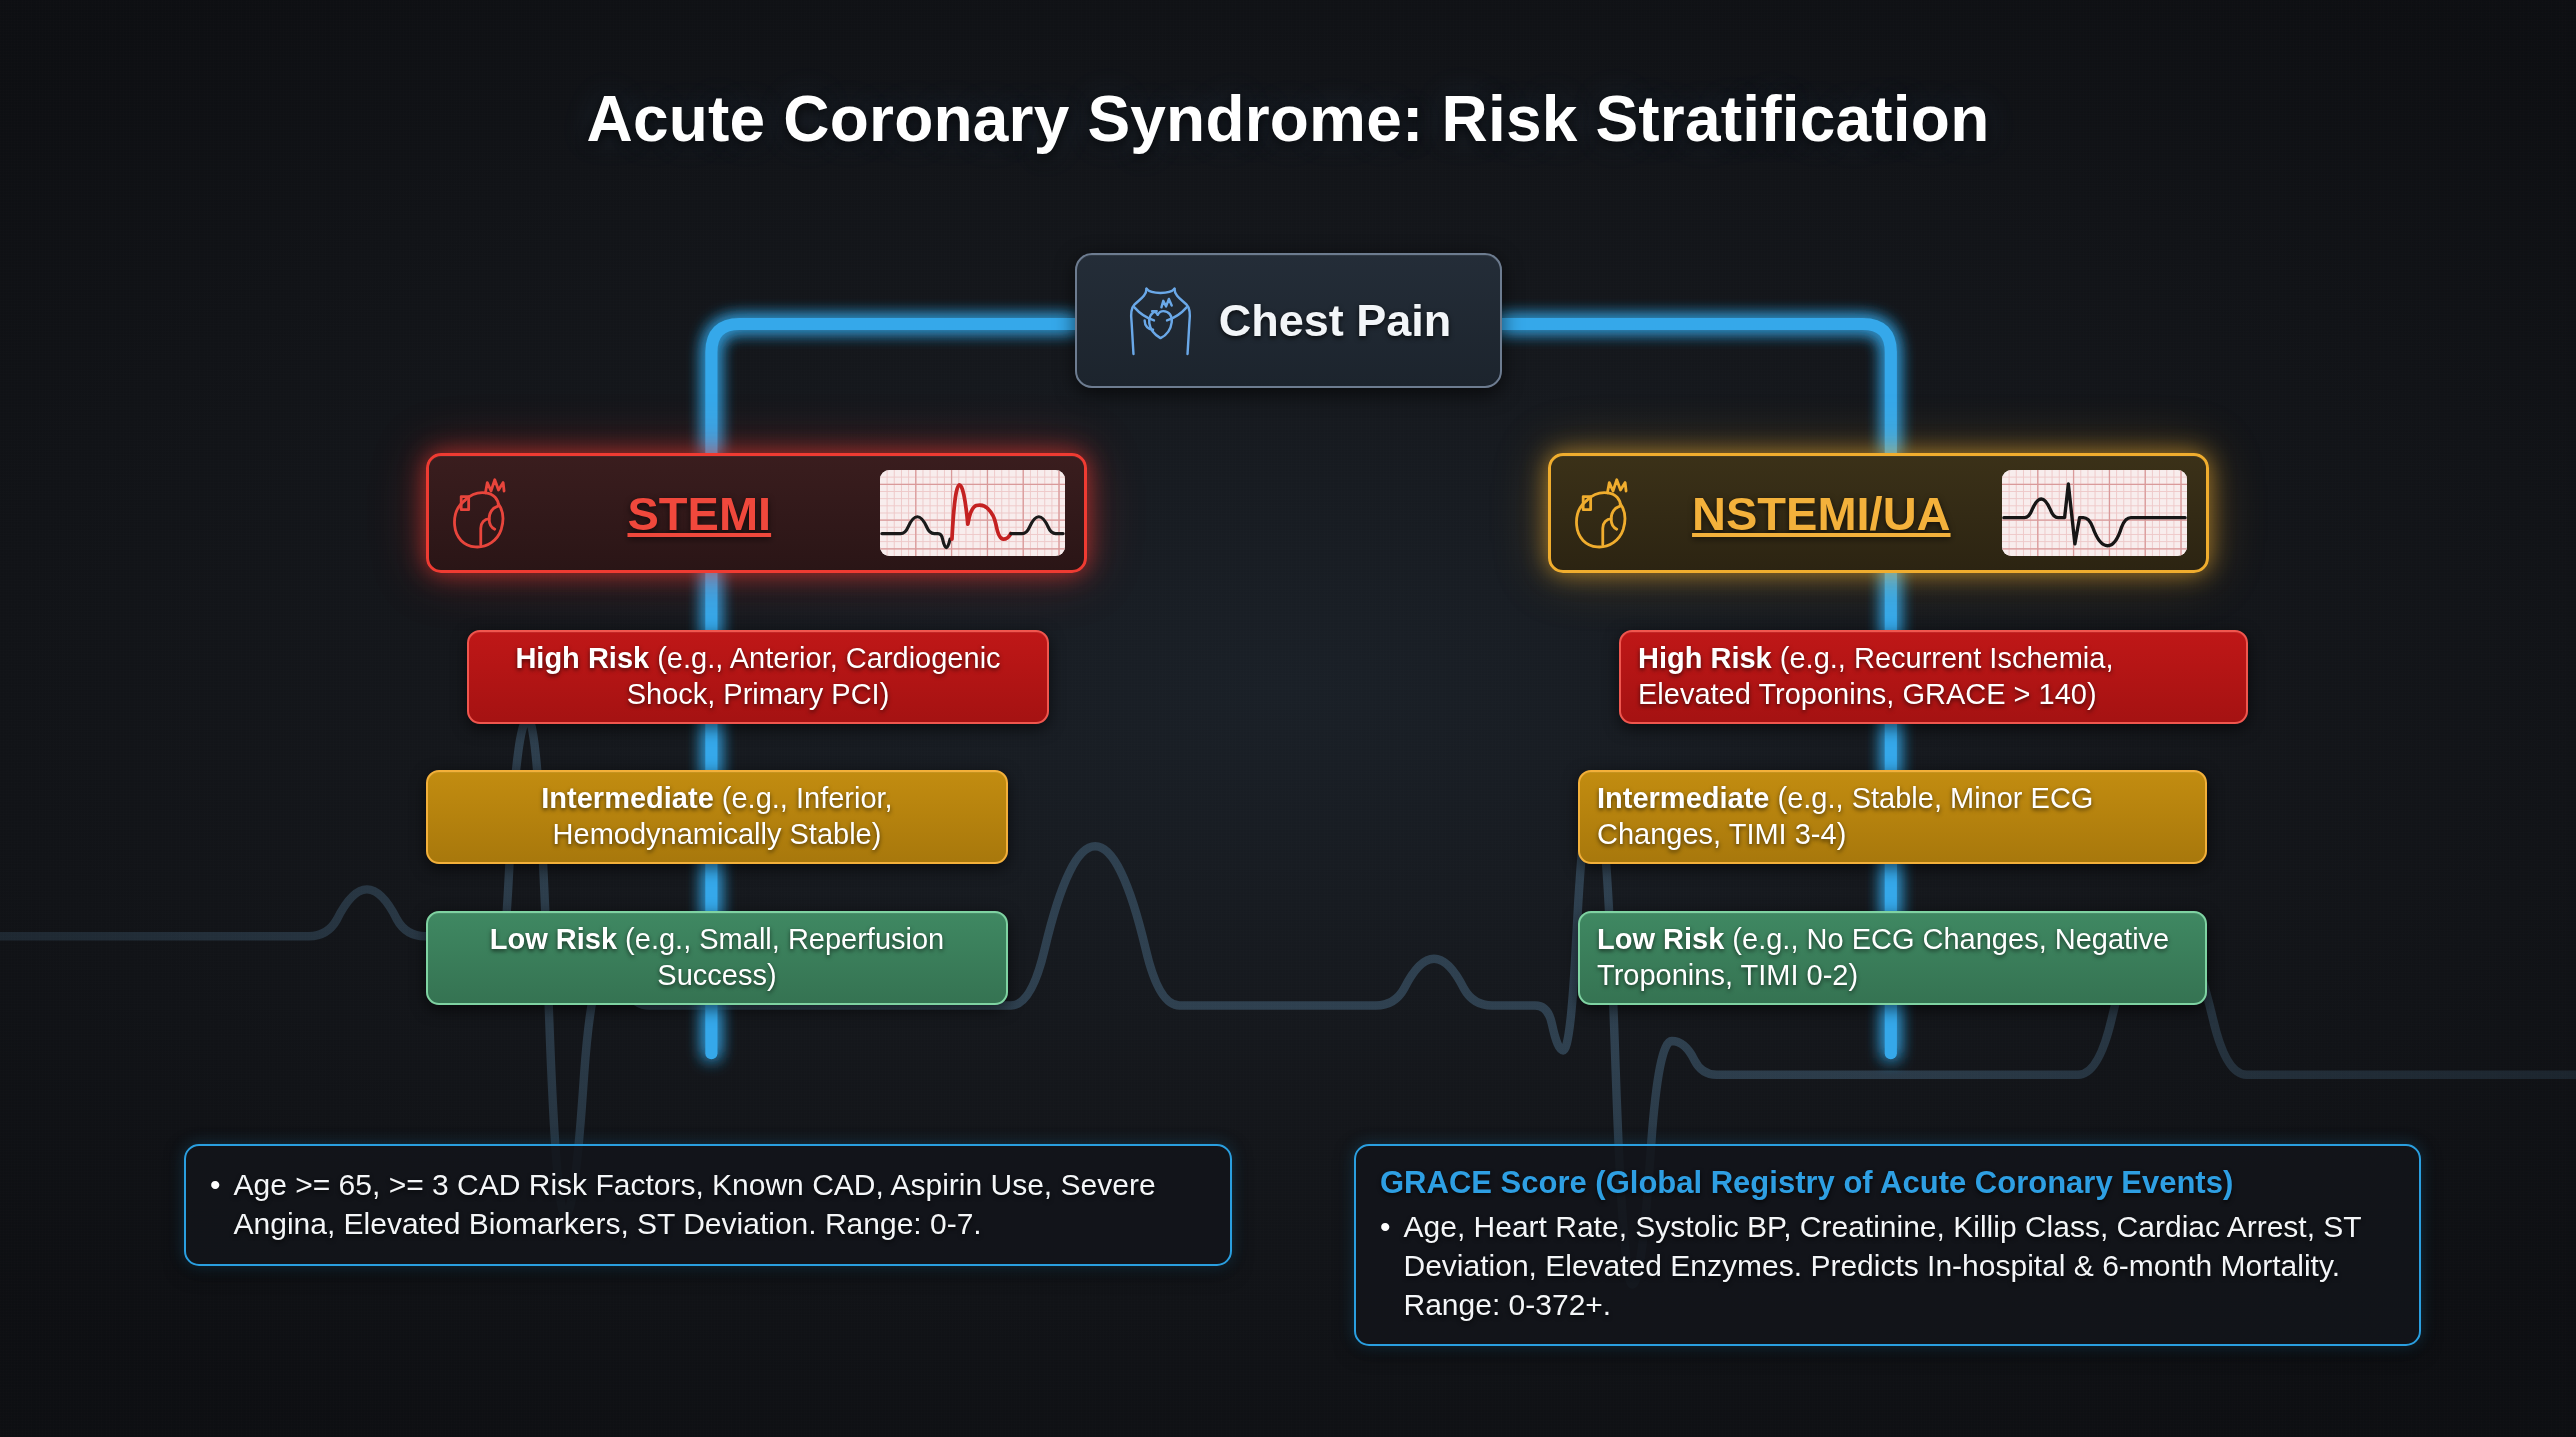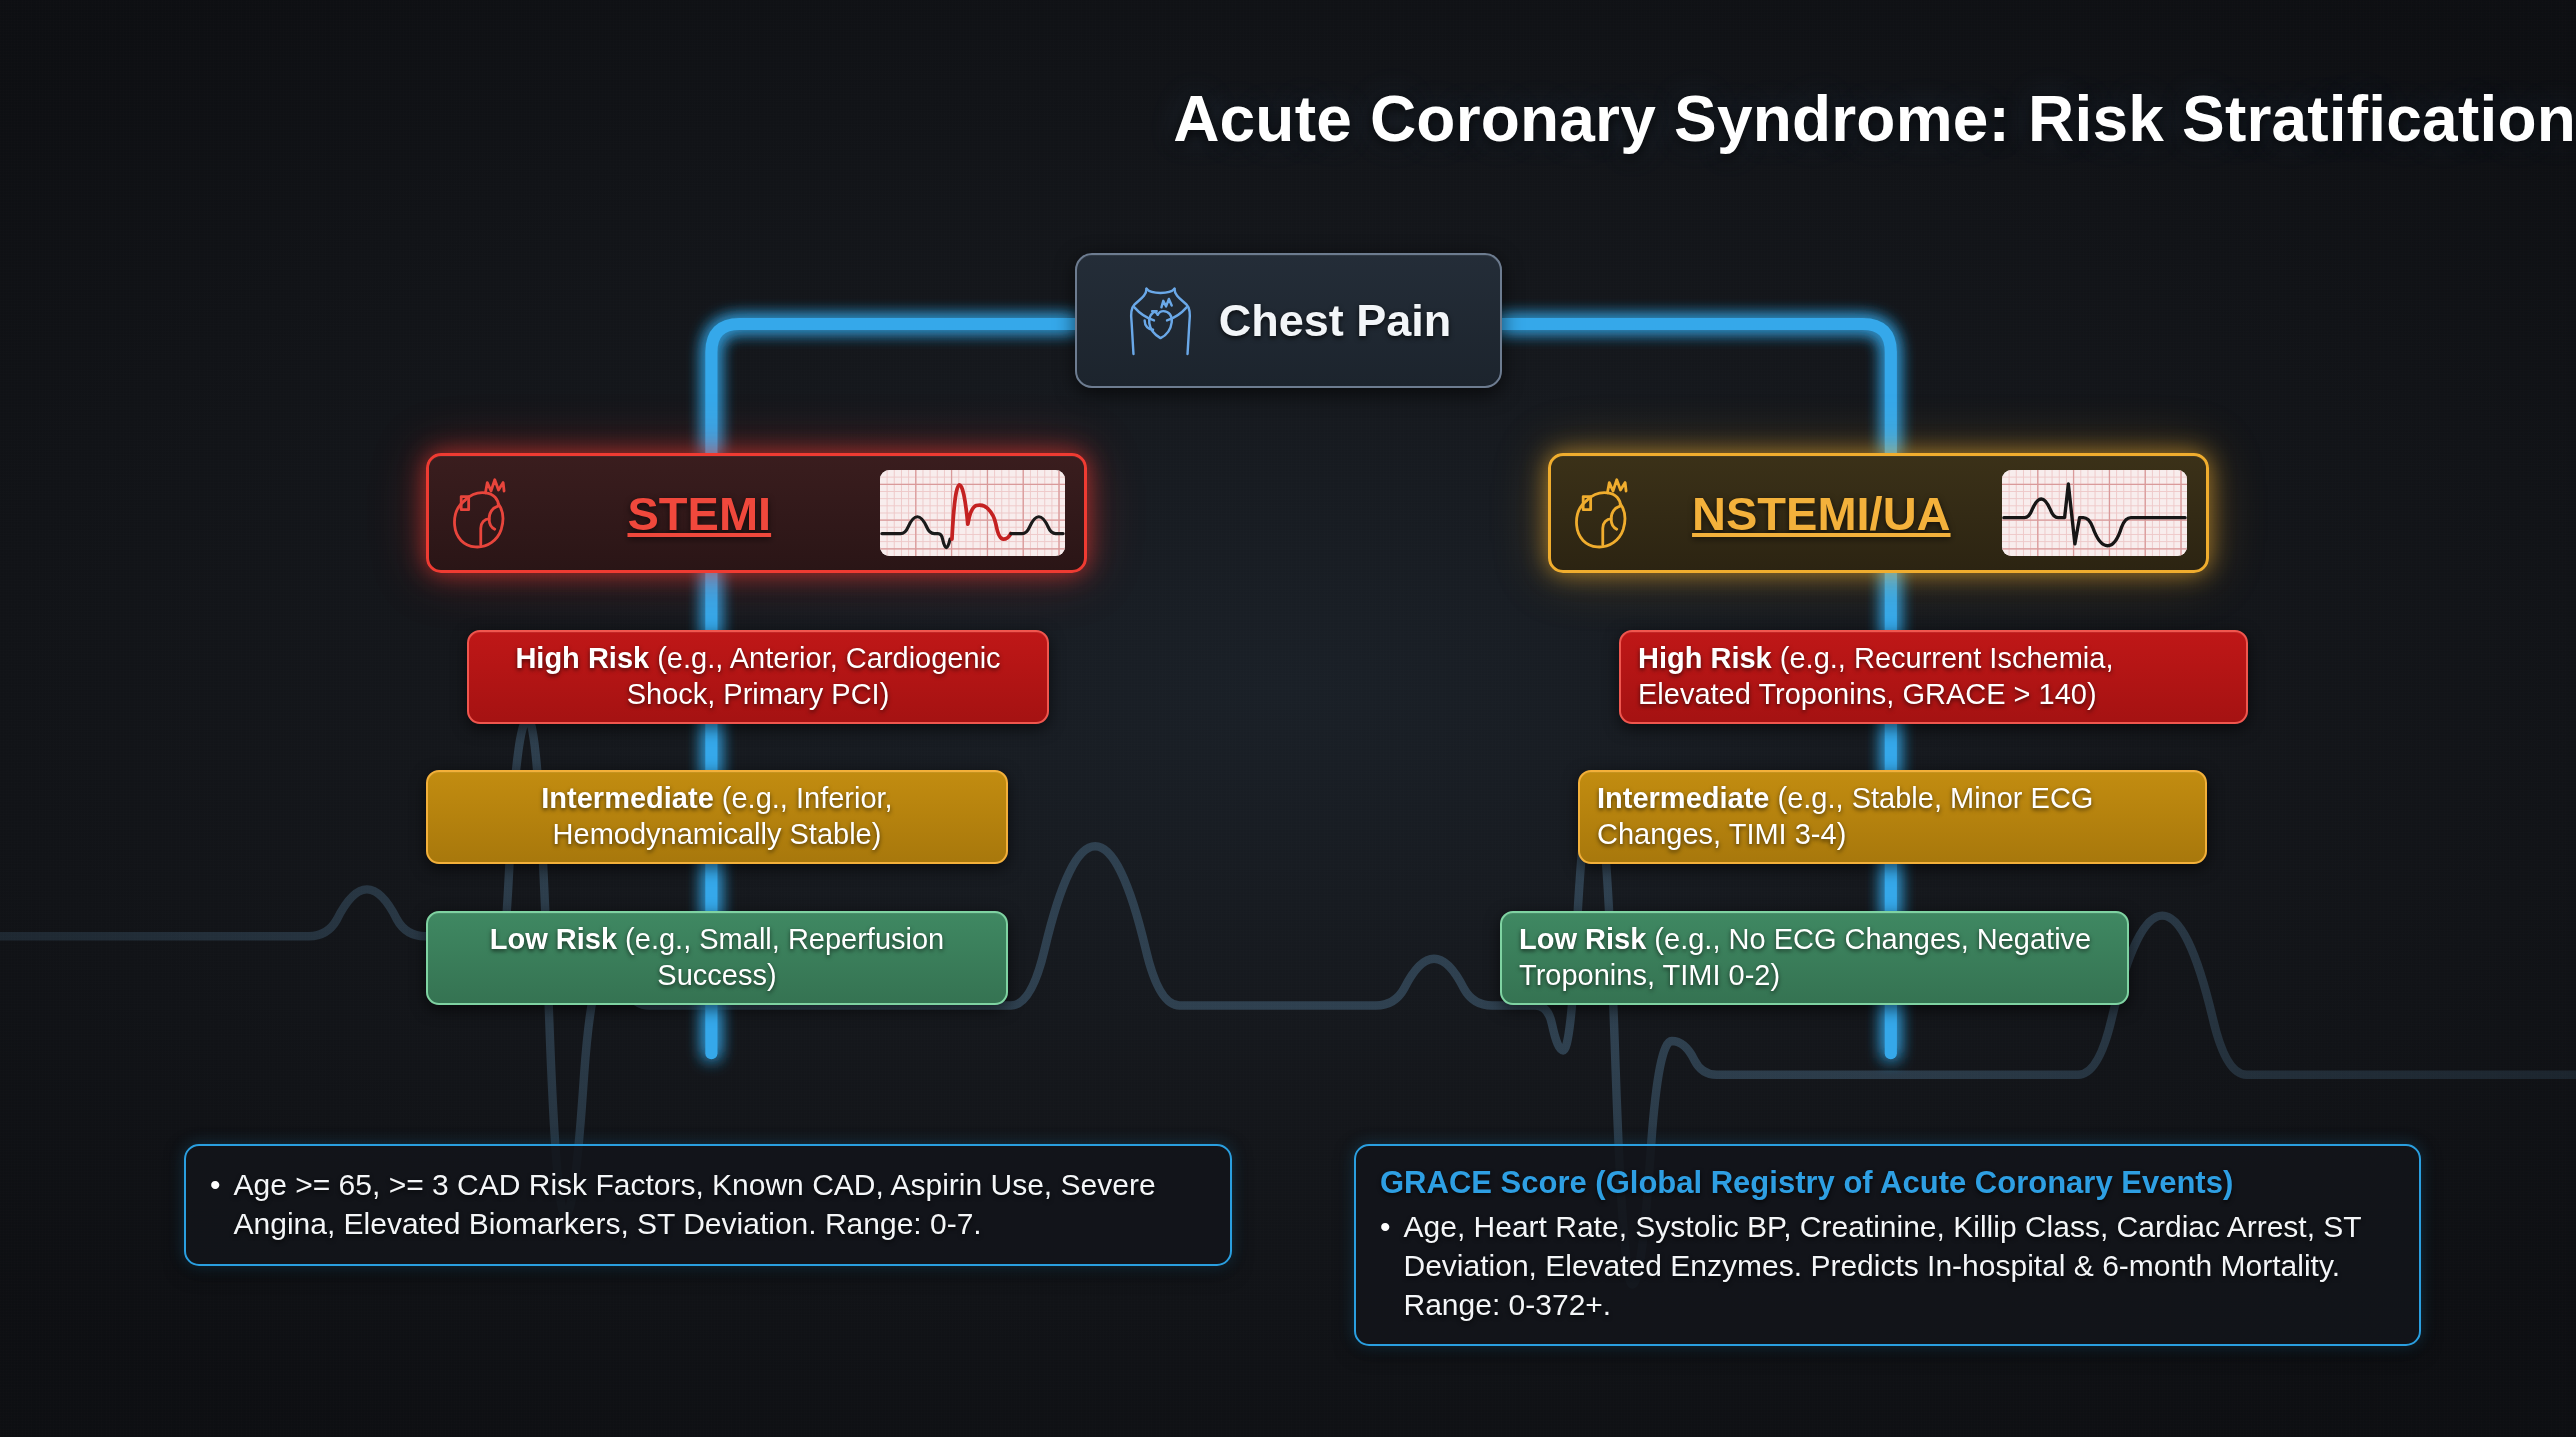--- a/index.html
+++ b/index.html
@@ -11,21 +11,21 @@
   #vignette{position:absolute;inset:0;
     background:radial-gradient(ellipse 70% 60% at 50% 48%, rgba(40,55,70,.30) 0%, rgba(24,30,38,.12) 45%, rgba(8,9,12,.55) 100%);
     pointer-events:none;}
   #grain{position:absolute;inset:0;opacity:.35;pointer-events:none;
     background-image:repeating-linear-gradient(0deg, rgba(255,255,255,.018) 0 0.9px, transparent 0.9px 2.8px),
                      repeating-linear-gradient(90deg, rgba(255,255,255,.014) 0 0.9px, transparent 0.9px 2.8px);}
 
   #bgecg{position:absolute;left:0;top:0;width:2576px;height:1438px;pointer-events:none;}
 
   
-  #title{position:absolute;left:0;top:82px;width:2576px;text-align:right;
+  #title{position:absolute;left:0;top:82px;width:2576px;text-align:center;
     font-size:64px;font-weight:bold;color:#ffffff;letter-spacing:0.2px;
     text-shadow:0 2.8px 13px rgba(0,0,0,.85), 0 0 32px rgba(120,170,220,.20);}
 
   
   #connectors{position:absolute;left:0;top:0;width:2576px;height:1438px;pointer-events:none;}
 
   
   #chestpain{position:absolute;left:1075px;top:253px;width:423px;height:131px;
     display:flex;align-items:center;justify-content:center;gap:24px;
     background:linear-gradient(180deg,#242d38 0%,#1c242d 100%);
@@ -226,21 +226,21 @@
   <div class="riskbox rb-high right" style="left:1578px;top:630px;width:629px;">
     <span class="txt">
       <b>High Risk</b><span> (e.g., Recurrent Ischemia, Elevated Troponins, GRACE &gt; 140)</span>
     </span>
   </div>
   <div class="riskbox rb-int right" style="left:1578px;top:770px;width:629px;">
     <span class="txt">
       <b>Intermediate</b><span> (e.g., Stable, Minor ECG Changes, TIMI 3-4)</span>
     </span>
   </div>
-  <div class="riskbox rb-low right" style="left:1500px;top:911px;width:629px;">
+  <div class="riskbox rb-low right" style="left:1578px;top:911px;width:629px;">
     <span class="txt">
       <b>Low Risk</b><span> (e.g., No ECG Changes, Negative Troponins, TIMI 0-2)</span>
     </span>
   </div>
 
   <div id="timi" class="scorepanel">
     <div class="row">
       <span class="bullet">•</span>
       <span class="body">Age &gt;= 65, &gt;= 3 CAD Risk Factors, Known CAD, Aspirin Use, Severe Angina, Elevated Biomarkers, ST Deviation. Range: 0-7.</span>
     </div>

